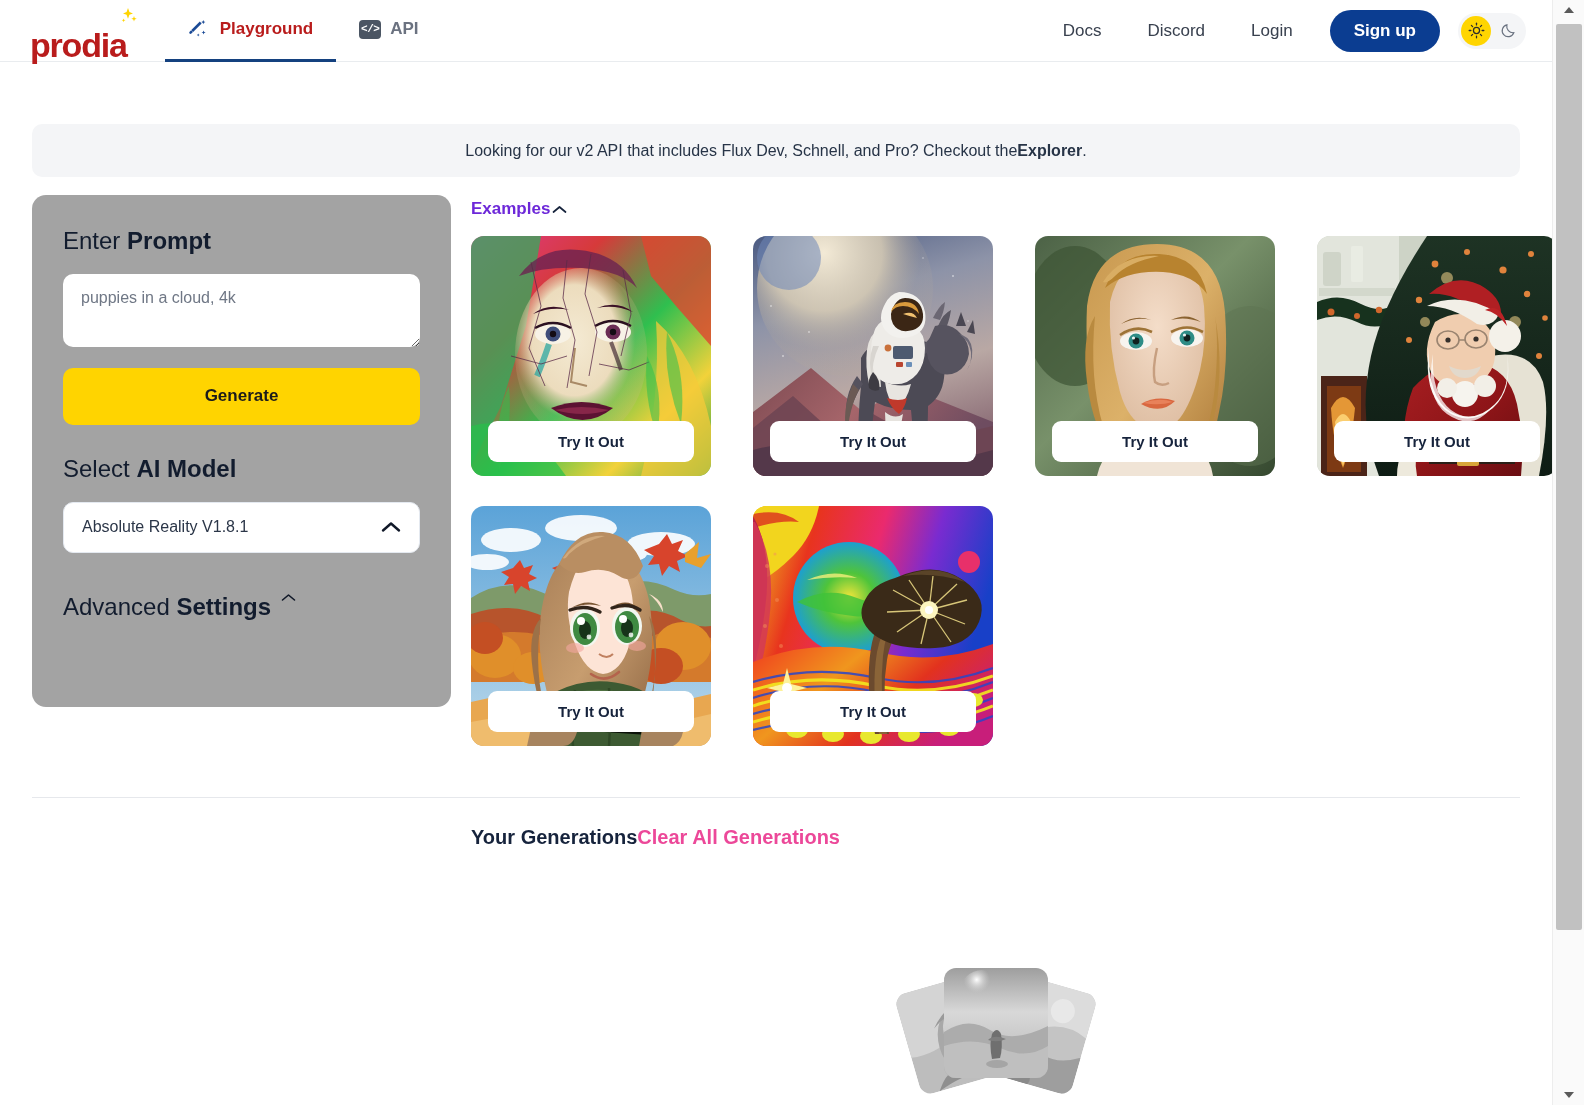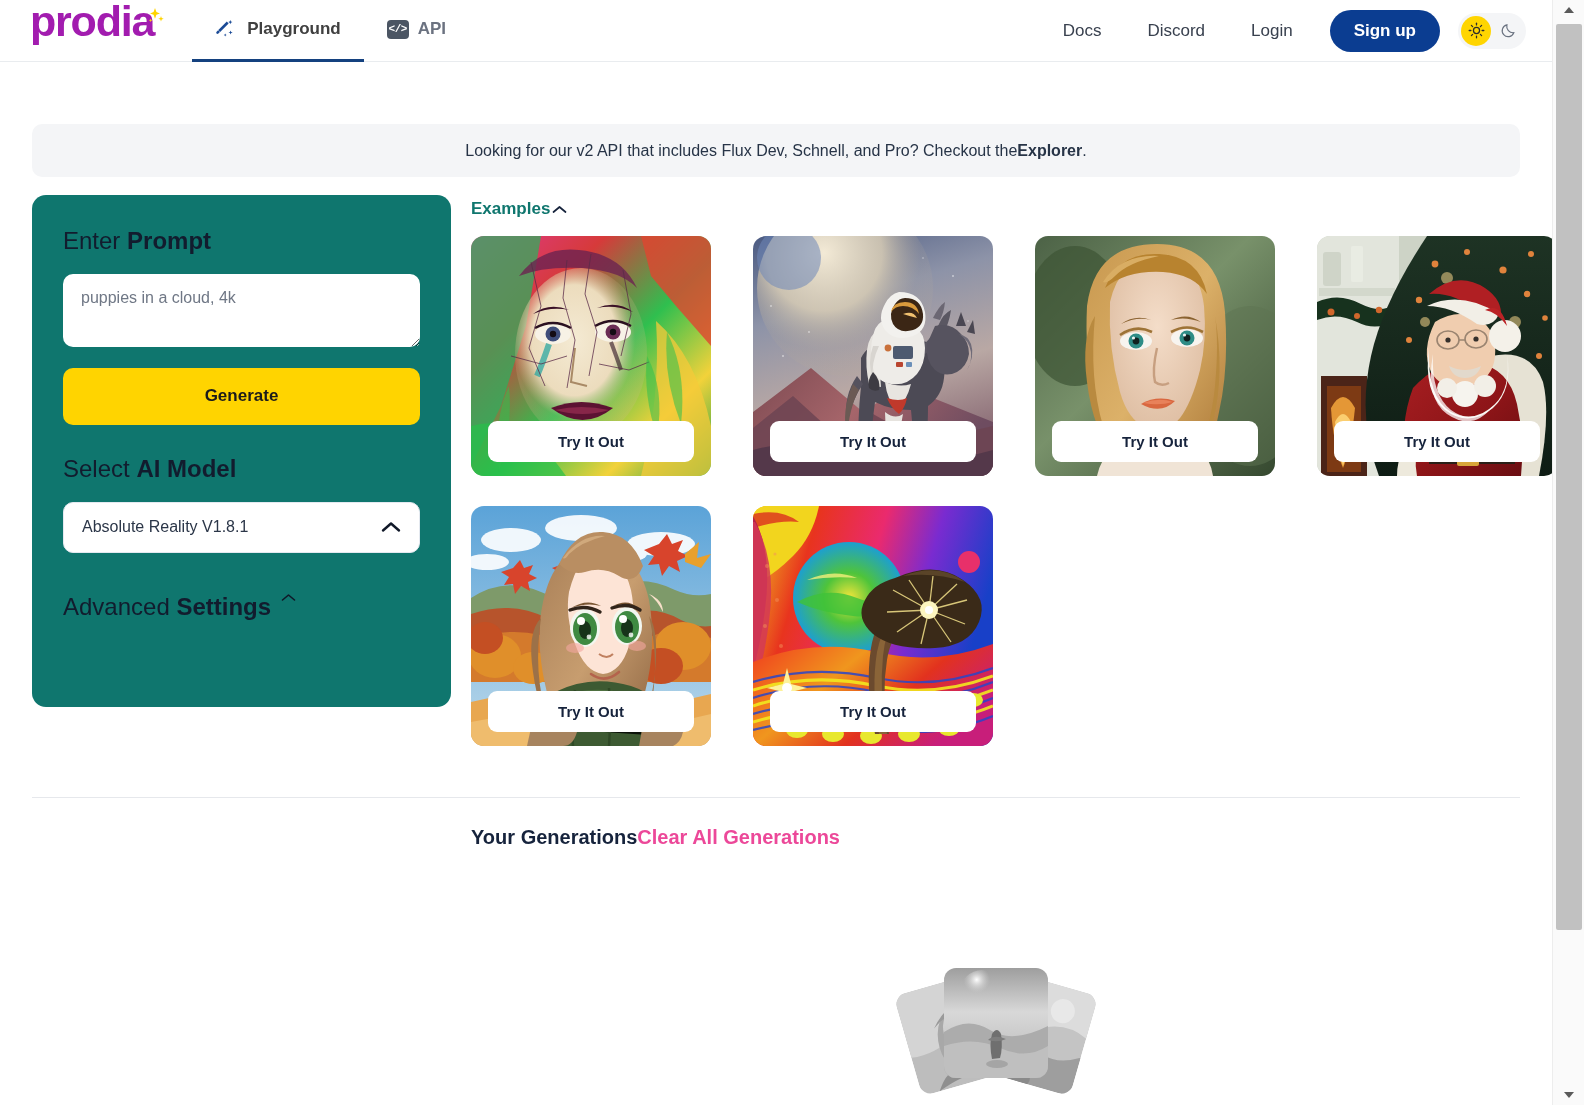--- a/index.html
+++ b/index.html
@@ -35,28 +35,28 @@
     height: 62px;
     background: #ffffff;
     border-bottom: 1px solid #e9ecef;
     display: flex;
     align-items: center;
     padding: 0 0 0 30px;
   }
 
   .logo {
     position: relative;
-    font-size: 43px;
+    font-size: 34px;
     font-weight: 700;
     letter-spacing: -1.2px;
-    color: #a21caf;
+    color: #b91c1c;
     line-height: 1;
     padding-right: 8px;
     display: flex;
-    align-items: flex-start;
+    align-items: flex-end;
     height: 62px;
   }
   .logo .sparkles {
     position: absolute;
     top: 8px;
     right: -2px;
     width: 22px;
     height: 22px;
   }
 
@@ -73,21 +73,21 @@
     padding: 0 23px;
     height: 62px;
     font-size: 17px;
     font-weight: 600;
     color: #6b7280;
     cursor: pointer;
     border-bottom: 3px solid transparent;
     text-decoration: none;
   }
   .nav-tab.active {
-    color: #404040;
+    color: #b91c1c;
     border-bottom: 3px solid #14417f;
     gap: 12px;
   }
   .tab-icon-wand { width: 20px; height: 20px; display:block; }
   .tab-icon-api {
     width: 22px; height: 19px;
     background: #4b5563;
     border-radius: 4px;
     color: #ffffff;
     font-size: 11px;
@@ -165,21 +165,21 @@
     display: flex;
     padding: 18px 32px 0 32px;
     gap: 20px;
     align-items: flex-start;
   }
 
   
   .sidebar {
     width: 419px;
     flex: 0 0 419px;
-    background: #0f766e;
+    background: #a3a3a3;
     border-radius: 14px;
     padding: 32px 31px 40px 31px;
     min-height: 512px;
   }
   .section-title {
     font-size: 24px;
     color: #121c2e;
     font-weight: 400;
     margin-bottom: 18px;
     line-height: 1.2;
@@ -246,21 +246,21 @@
     flex: 1;
     min-width: 0;
     padding-top: 4px;
   }
   .examples-head {
     display: flex;
     align-items: center;
     gap: 2px;
     font-size: 17px;
     font-weight: 600;
-    color: #0f766e;
+    color: #6d28d9;
     cursor: pointer;
     margin-bottom: 17px;
   }
 
   .card-grid {
     display: grid;
     grid-template-columns: repeat(4, 240px);
     gap: 30px 42px;
   }
 

